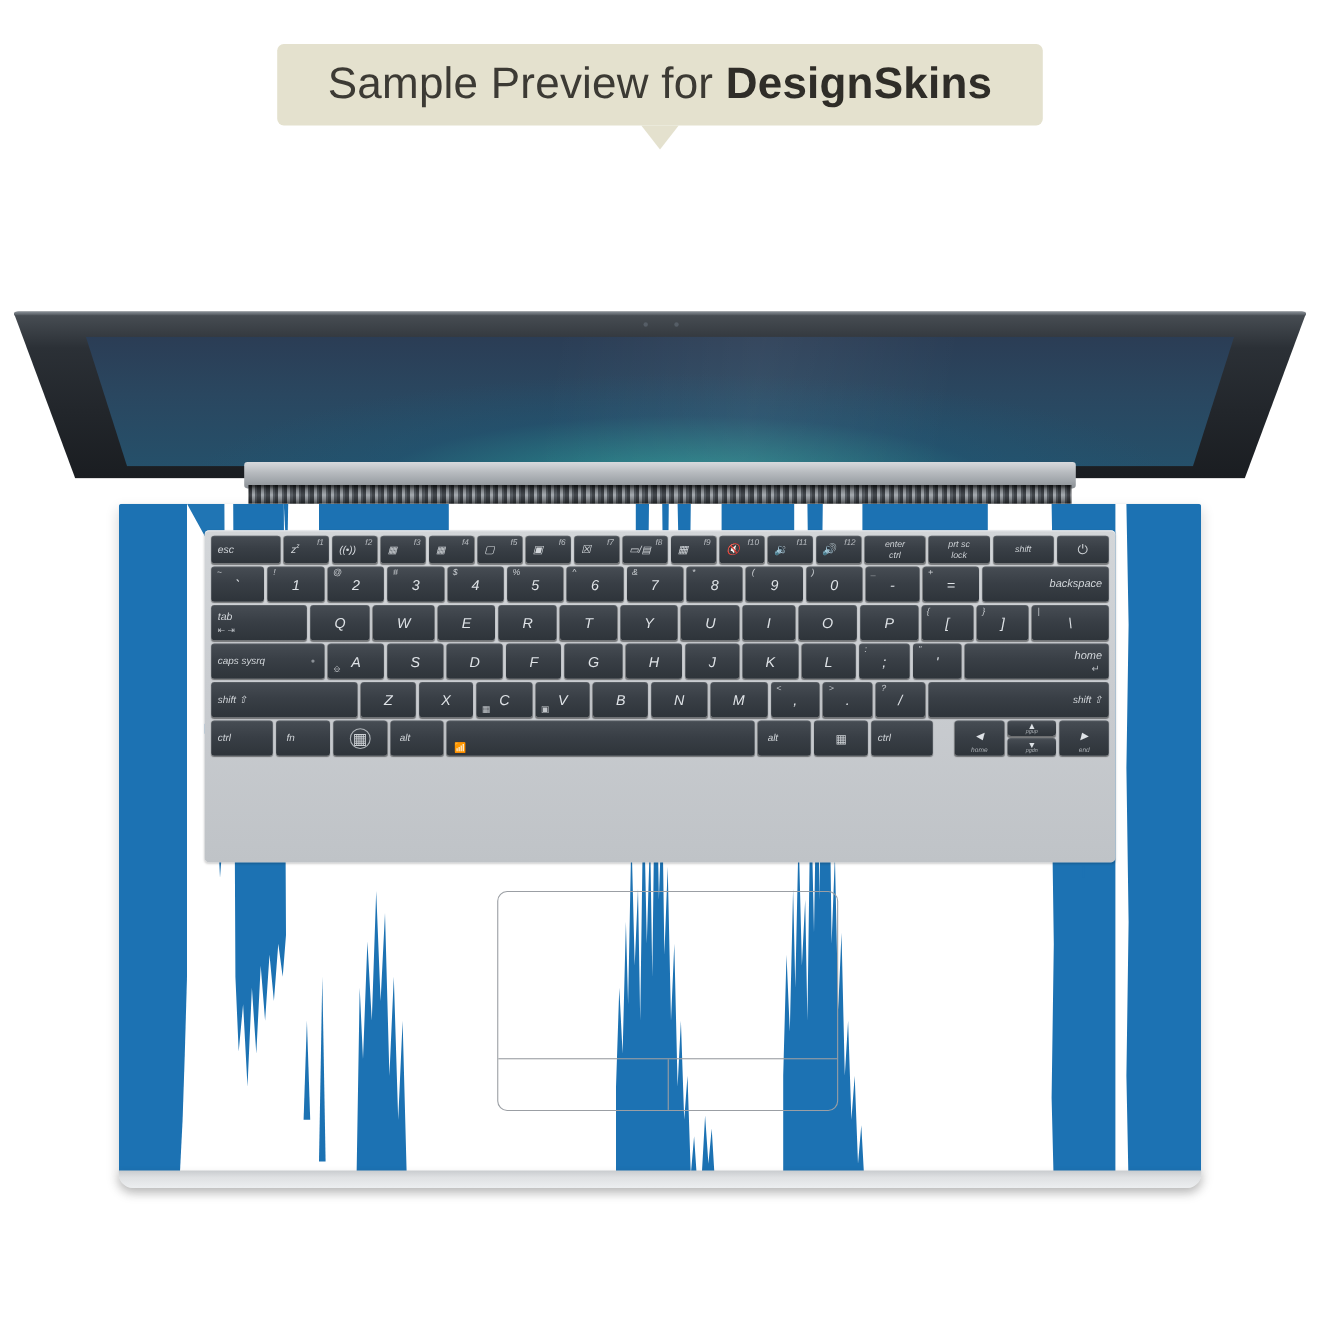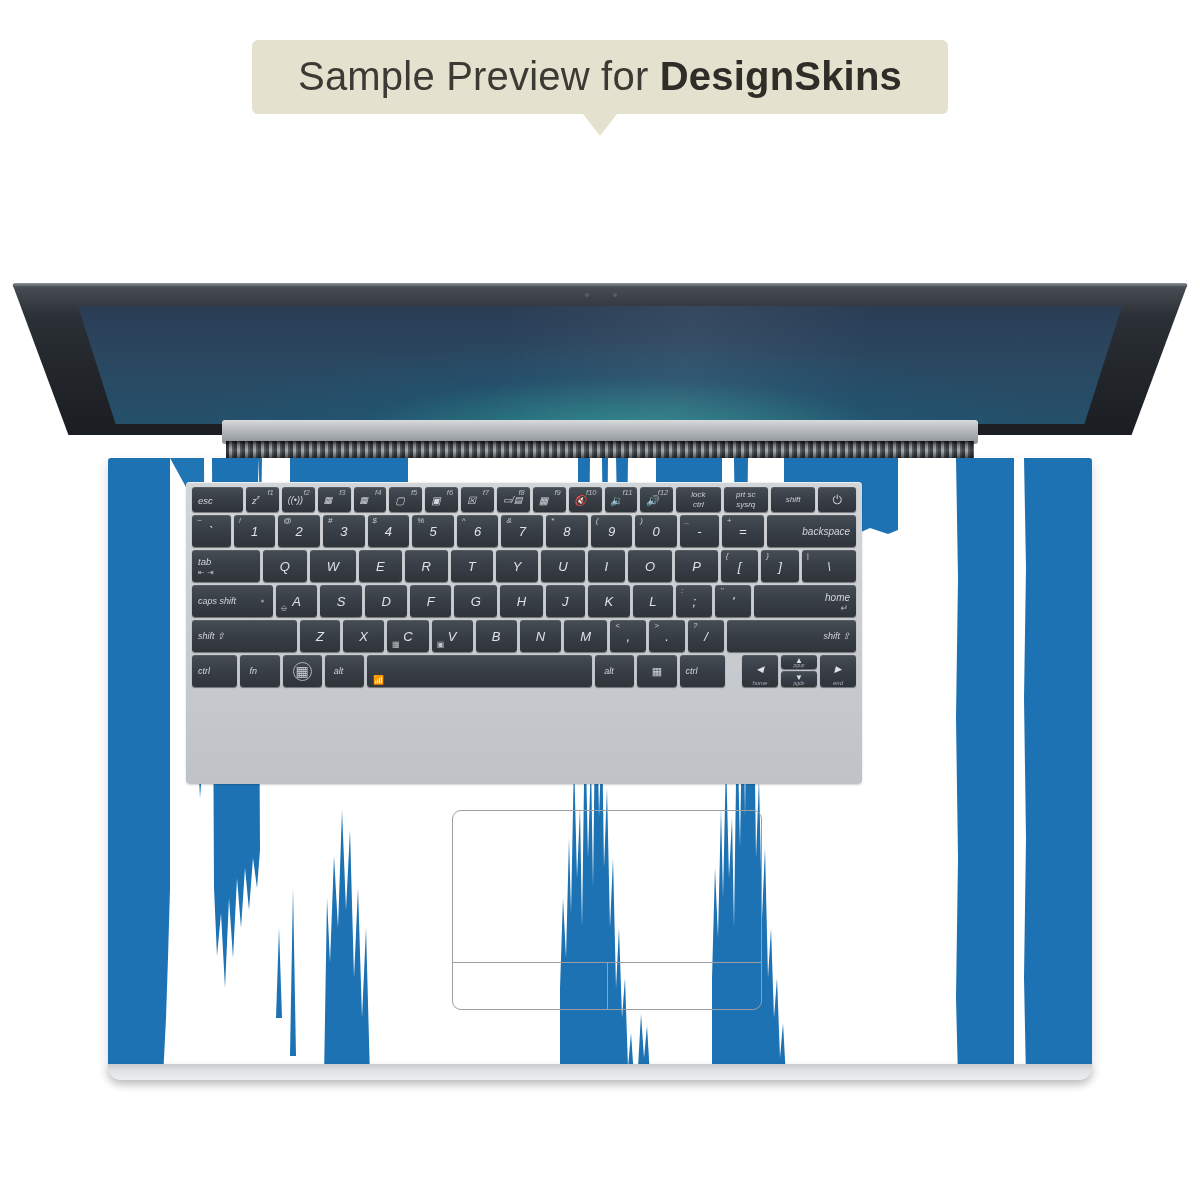--- a/index.html
+++ b/index.html
@@ -129,21 +129,21 @@
   #skin {
     position: absolute; inset: 0;
     background: #ffffff;
   }
   #skin svg { display:block; width:100%; height:100%; }
 
   
   #deck {
     position: absolute;
     left: 78px; top: 24px;
-    width: 676px; height: 302px;
+    width: 828px; height: 302px;
     background: linear-gradient(180deg,#d3d6d9 0%,#c9ccd0 50%,#bfc3c7 100%);
     border-radius: 4px;
     box-shadow: inset 0 1px 0 #eef0f2, 0 1px 2px rgba(0,0,0,.18);
     padding: 5px 6px;
     box-sizing: border-box;
   }
 
   .krow { display: flex; gap: 3px; margin-bottom: 3px; }
   .key {
     position: relative;
@@ -354,24 +354,24 @@
             </div>
           <div class="key">
               <span class="tinyL" style="font-size:10px">🔉</span>
               <span class="fnlab">f11</span>
             </div>
           <div class="key">
               <span class="tinyL" style="font-size:10px">🔊</span>
               <span class="fnlab">f12</span>
             </div>
           <div class="key" style="flex:1.35">
-              <span class="twoline"><span>lock</span><br><span>ctrl</span></span>
+              <span class="twoline"><span>enter</span><br><span>ctrl</span></span>
             </div>
           <div class="key" style="flex:1.35">
-              <span class="twoline"><span>prt sc</span><br><span>sysrq</span></span>
+              <span class="twoline"><span>prt sc</span><br><span>lock</span></span>
             </div>
           <div class="key" style="flex:1.35">
               <span class="twoline">shift</span>
             </div>
           <div class="key" style="flex:1.15">
               <span class="glyph">⏻</span>
             </div>
         </div>
 
         <div class="krow row-num">
@@ -476,21 +476,21 @@
               <span class="main">]</span>
             </div>
           <div class="key" style="flex:1.6">
               <span class="sub">|</span>
               <span class="main">\</span>
             </div>
         </div>
 
         <div class="krow row-a">
           <div class="key" style="flex:2.45">
-              <span class="tinyL" style="font-size:9px">caps shift</span>
+              <span class="tinyL" style="font-size:9px">caps sysrq</span>
               <span style="position:absolute;right:9px;top:50%;transform:translateY(-50%);width:3px;height:3px;border-radius:50%;background:#8a9096"></span>
             </div>
           <div class="key">
               <span class="main">A</span>
               <span class="ico">⎒</span>
             </div>
           <div class="key">
               <span class="main">S</span>
             </div>
           <div class="key">

